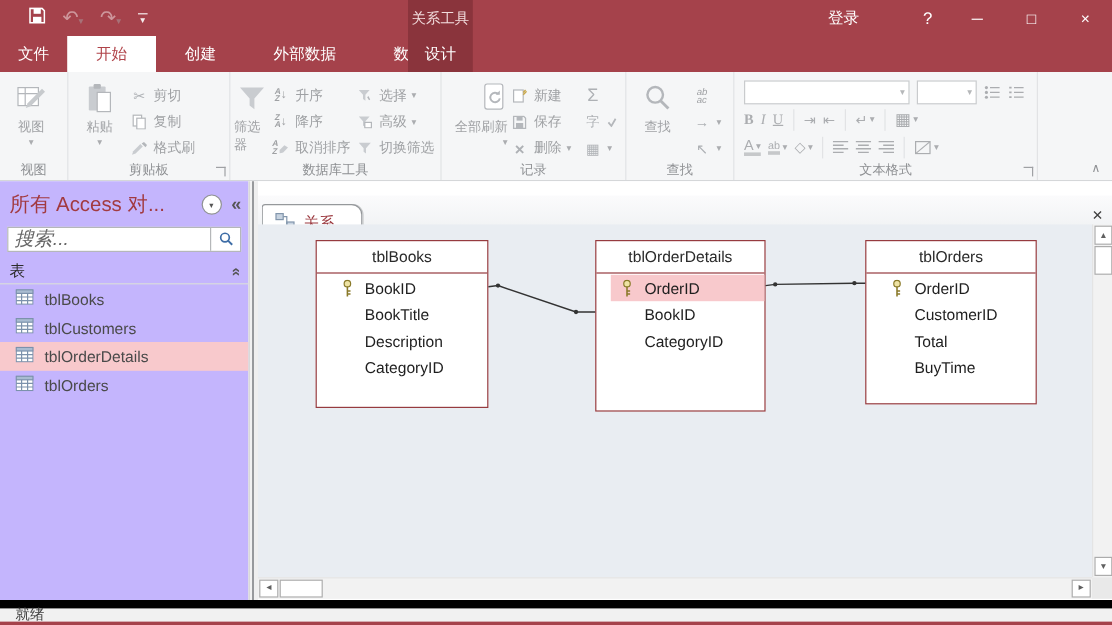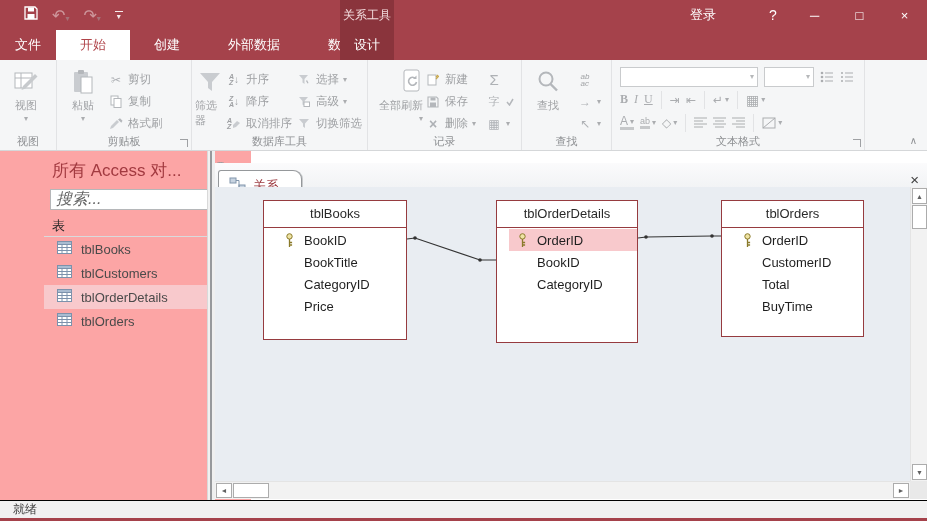--- a/index.html
+++ b/index.html
@@ -50,21 +50,21 @@
   .tf-sep{width:1px;height:18px;background:#E2E3E5;margin:0 2px;}
   .bld{font-weight:bold;font-family:"Liberation Serif",serif;}
   .ita{font-style:italic;font-family:"Liberation Serif",serif;}
   .und{text-decoration:underline;font-family:"Liberation Serif",serif;}
   .fontA{border-bottom:3px solid #C6C8CA;line-height:11px;}
   #collapse-ribbon{position:absolute;right:10px;bottom:4px;color:#8E9093;font-size:10px;}
 
   
   #main{top:151px;left:0;width:927px;height:349px;background:#fff;}
   
-  #navpane{left:0;top:0;width:207px;height:349px;background:#fca5a5;padding-left:44px;}
+  #navpane{left:0;top:0;width:207px;height:349px;background:#c4b5fd;}
   #nav-title{display:flex;align-items:center;padding:8px 6px 4px 8px;}
   #nav-title .ttl{color:#A23A40;font-size:17px;flex:1;white-space:nowrap;overflow:hidden;}
   .circ-dd{width:15px;height:15px;border:1px solid #8F9193;border-radius:50%;display:flex;align-items:center;justify-content:center;font-size:7px;color:#555;margin-right:8px;background:#fff;}
   .dblleft{color:#555;font-size:15px;font-weight:bold;line-height:15px;}
   #nav-search{margin:3px 6px 6px 6px;height:21px;border:1px solid #B5B7B9;display:flex;align-items:center;box-sizing:border-box;background:#fff;}
   #nav-search .ph{flex:1;font-size:16px;font-style:italic;color:#666;padding-left:5px;}
   #nav-search .mag{width:24px;height:100%;border-left:1px solid #B5B7B9;display:flex;align-items:center;justify-content:center;}
   #nav-sec{display:flex;align-items:center;height:20px;padding:0 8px;border-bottom:1px solid #D9DBDD;}
   #nav-sec .sec{flex:1;font-size:13px;color:#2B2B2B;}
   .dblup{display:inline-block;transform:rotate(-90deg);color:#555;font-size:13px;font-weight:bold;}
@@ -93,21 +93,21 @@
   
   #vscroll{left:695px;top:36px;width:17px;height:294px;background:#F2F2F2;border-left:1px solid #E4E4E4;box-sizing:border-box;}
   .sbtn-box{position:absolute;left:1px;width:15px;height:16px;background:#fff;border:1px solid #ACACAC;box-sizing:border-box;display:flex;align-items:center;justify-content:center;font-size:7px;color:#606060;}
   #vthumb{position:absolute;left:1px;top:18px;width:15px;height:24px;background:#fff;border:1px solid #ACACAC;box-sizing:border-box;}
   #hscroll{left:0;top:330px;width:695px;height:18px;background:#F2F2F2;border-top:1px solid #E4E4E4;box-sizing:border-box;}
   .hbtn{position:absolute;top:1px;width:16px;height:15px;background:#fff;border:1px solid #ACACAC;box-sizing:border-box;display:flex;align-items:center;justify-content:center;font-size:7px;color:#606060;}
   #hthumb{position:absolute;left:18px;top:1px;width:36px;height:15px;background:#fff;border:1px solid #ACACAC;box-sizing:border-box;}
   #sb-corner{left:695px;top:330px;width:17px;height:18px;background:#E9E9E9;}
 
   
-  #statusbar{top:500px;left:0;width:927px;height:18px;background:#F1F1F1;border-top:1px solid #000000;box-sizing:border-box;display:flex;align-items:center;padding-left:13px;font-size:12px;color:#3F3F3F;}
+  #statusbar{top:500px;left:0;width:927px;height:18px;background:#F1F1F1;border-top:7px solid #000000;box-sizing:border-box;display:flex;align-items:center;padding-left:13px;font-size:12px;color:#3F3F3F;}
   #bottomline{top:518px;left:0;width:927px;height:3px;background:#A5424B;}
 </style>
 </head>
 <body>
 
 <div id="titlebar" class="abs">
   <div class="qat">
     <span>
       <svg width="14" height="14" viewBox="0 0 14 14">
           <path d="M1 1h10l2 2v10H1z" fill="none" stroke="#fff" stroke-width="1.3"></path>
@@ -536,25 +536,25 @@
                 </svg>
               </span>
               <span>BookID</span>
             </div>
           <div class="trow">
               <span class="kslot"></span>
               <span>BookTitle</span>
             </div>
           <div class="trow">
               <span class="kslot"></span>
+              <span>Description</span>
+            </div>
+          <div class="trow">
+              <span class="kslot"></span>
               <span>CategoryID</span>
-            </div>
-          <div class="trow">
-              <span class="kslot"></span>
-              <span>Price</span>
             </div>
         </div>
       </div>
 
       <div class="tbox" style="left:281px;top:13px;width:142px;height:143px;">
         <div class="thead">tblOrderDetails</div>
         <div class="tfields">
           <div class="trow sel">
               <span class="kslot">
                 <svg width="11" height="15" viewBox="0 0 11 15">

